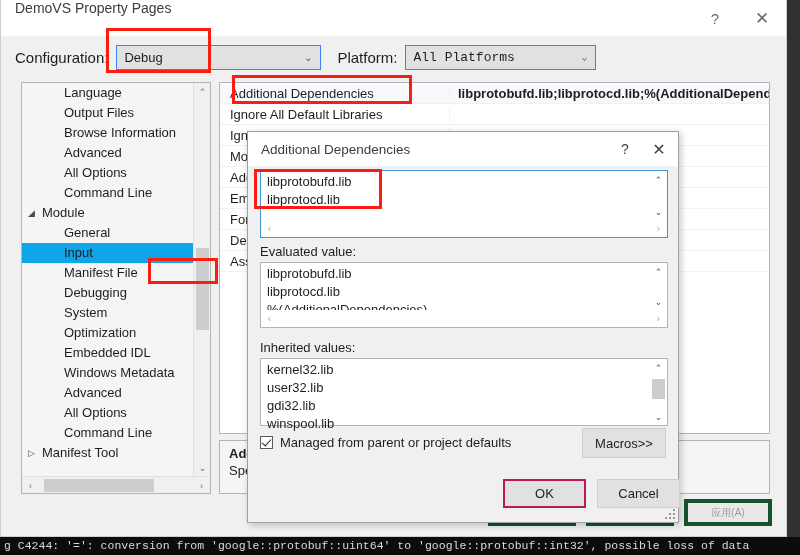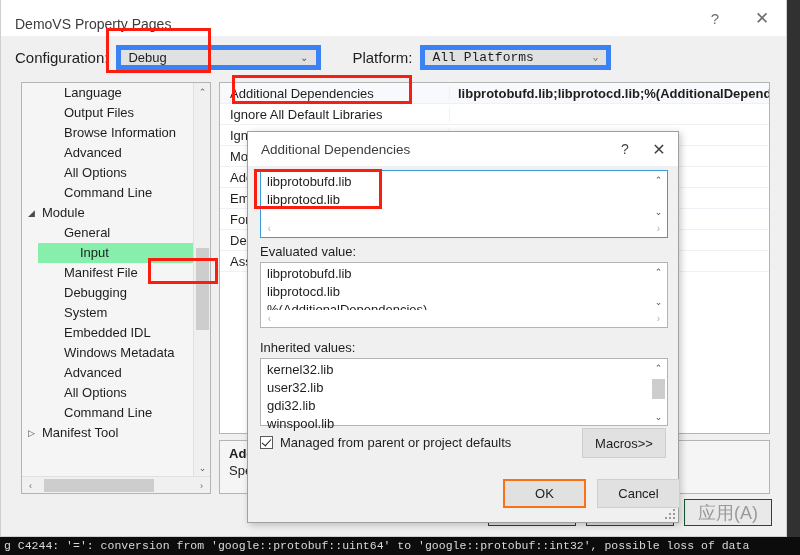--- a/index.html
+++ b/index.html
@@ -39,21 +39,21 @@
     background: #f0f0f0;
     border: 1px solid #cfcfcf;
     border-top: none;
     overflow: hidden;
   }
   .titlebar {
     position: relative;
     height: 48px;
     background: #ffffff;
     display: flex;
-    align-items: center;
+    align-items: flex-start;
   }
   .titlebar .title {
     font-size: 14px;
     color: #3c3c3c;
     margin-left: 14px;
     white-space: nowrap;
   }
   .titlebar .win-btns {
     position: absolute; right: 0; top: 0;
     height: 36px; display: flex; align-items: center;
@@ -70,21 +70,21 @@
     position: absolute;
     left: 0; top: 36px;
     width: 787px; height: 42px;
     background: #f0f0f0;
     display: flex; align-items: center;
   }
   .lbl { font-size: 15px; color: #1e1e1e; white-space: nowrap; }
   .combo {
     height: 25px;
     background: #e1e1e1;
-    border: 5px solid #3b82f6;
+    border: 1px solid #3b82f6;
     display: flex; align-items: center;
     position: relative;
     font-size: 13px; color: #1e1e1e;
     padding-left: 7px;
   }
   .combo .caret {
     position: absolute; right: 8px; top: 50%;
     transform: translateY(-50%);
     font-size: 10px; color: #555;
   }
@@ -113,21 +113,21 @@
     background: #f5f5f5;
   }
   .tree-item {
     height: 20px; line-height: 20px;
     font-size: 13px; color: #1e1e1e;
     white-space: nowrap; overflow: hidden;
     padding-left: 4px;
   }
   .tree-item.indent1 { padding-left: 22px; }
   .tree-item.indent2 { padding-left: 42px; }
-  .tree-item.selected { background: #86efac; margin-left: 16px; }
+  .tree-item.selected { background: #0ea5e9; }
   .tree-item .arrow {
     display: inline-block; width: 14px;
     font-size: 9px; color: #4a4a4a;
     transform: translateY(-1px);
   }
   .tree-vscroll {
     position: absolute; right: 0; top: 0;
     width: 17px; bottom: 17px;
     background: #f0f0f0; border-left: 1px solid #e0e0e0;
   }
@@ -189,22 +189,22 @@
 
   
   .main-buttons {
     position: absolute;
     right: 14px; bottom: 10px;
     display: flex; gap: 10px;
   }
   .mbtn {
     width: 88px; height: 27px;
     background: #e1e1e1;
-    border: 1px solid #14532d;
-    font-size: 18px; color: #1e1e1e;
+    border: 4px solid #14532d;
+    font-size: 10px; color: #1e1e1e;
     display: flex; align-items: center; justify-content: center;
   }
   .mbtn.disabled { color: #9a9a9a; background: #e9e9e9; }
 
   
   .modal {
     position: absolute;
     left: 247px; top: 131px;
     width: 432px; height: 392px;
     background: #f0f0f0;
@@ -309,21 +309,21 @@
 
   .dbtn {
     position: absolute;
     height: 29px;
     background: #e1e1e1;
     border: 1px solid #cfcfcf;
     font-size: 13px; color: #1e1e1e;
     display: flex; align-items: center; justify-content: center;
     white-space: nowrap;
   }
-  .dbtn.primary { border: 2px solid #f97316; background: #e1e1e1; }
+  .dbtn.primary { border: 2px solid #be185d; background: #e1e1e1; }
 
   .resize-grip {
     position: absolute; right: 2px; bottom: 2px;
     width: 12px; height: 12px;
   }
   .resize-grip i {
     position: absolute; background: #9a9a9a;
     width: 2px; height: 2px;
   }
 
@@ -352,41 +352,42 @@
         <div class="winbtn close">✕</div>
       </div>
     </div>
 
     <div class="configbar">
       <div class="lbl" style="margin-left:14px;">Configuration:</div>
       <div class="combo" style="margin-left:8px;width:205px;">
         <span>Debug</span>
         <span class="caret">⌄</span>
       </div>
-      <div class="lbl" style="margin-left:31px;">Platform:</div>
+      <div class="lbl" style="margin-left:16px;">Platform:</div>
       <div class="combo" style="margin-left:8px;width:191px;font-family:Liberation Mono, monospace;">
         <span>All Platforms</span>
         <span class="caret">⌄</span>
       </div>
     </div>
 
     <div class="tree-panel">
       <div class="tree-inner" id="tree-inner">
           <div class="tree-item indent2"><span>Language</span></div>
           <div class="tree-item indent2"><span>Output Files</span></div>
           <div class="tree-item indent2"><span>Browse Information</span></div>
           <div class="tree-item indent2"><span>Advanced</span></div>
           <div class="tree-item indent2"><span>All Options</span></div>
           <div class="tree-item indent2"><span>Command Line</span></div>
           <div class="tree-item indent1" style="padding-left: 6px;"><span class="arrow">◢</span><span>Module</span></div>
           <div class="tree-item indent2"><span>General</span></div>
           <div class="tree-item indent2 selected"><span>Input</span></div>
           <div class="tree-item indent2"><span>Manifest File</span></div>
           <div class="tree-item indent2"><span>Debugging</span></div>
           <div class="tree-item indent2"><span>System</span></div>
+          <div class="tree-item indent2"><span>Optimization</span></div>
           <div class="tree-item indent2"><span>Embedded IDL</span></div>
           <div class="tree-item indent2"><span>Windows Metadata</span></div>
           <div class="tree-item indent2"><span>Advanced</span></div>
           <div class="tree-item indent2"><span>All Options</span></div>
           <div class="tree-item indent2"><span>Command Line</span></div>
           <div class="tree-item indent1" style="padding-left: 6px;"><span class="arrow">▷</span><span>Manifest Tool</span></div>
         </div>
       <div class="tree-vscroll">
         <div class="sb-arrow" style="top:0;left:0;">⌃</div>
         <div class="sb-arrow" style="bottom:0;left:0;">⌄</div>

